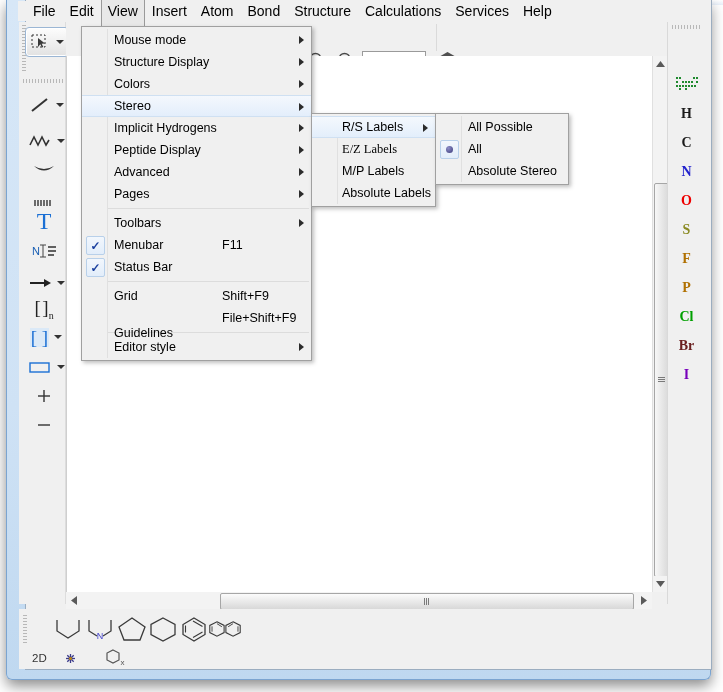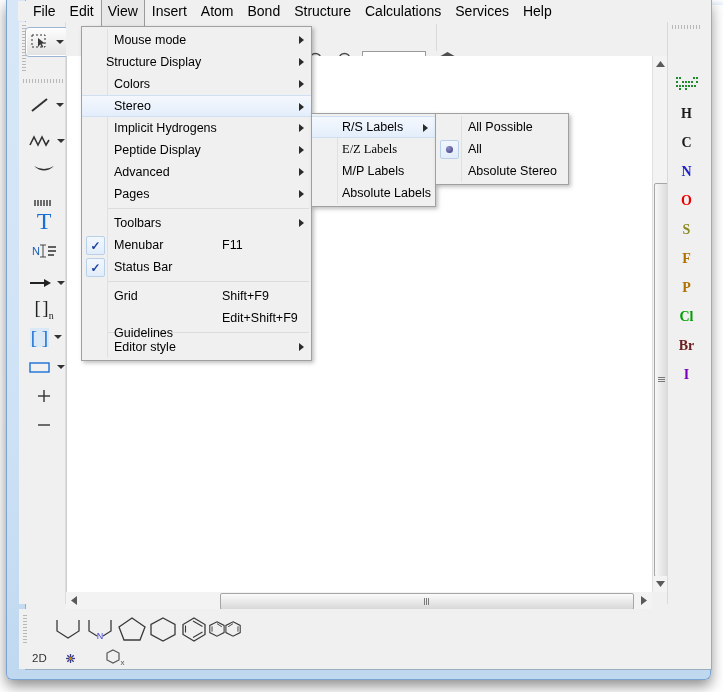--- a/index.html
+++ b/index.html
@@ -422,21 +422,21 @@
 </div>
 
 <div class="menu" id="viewmenu" style="left:81px;top:26px;width:229px;padding:2px 0;">
   <div class="gutter"></div>
   <div class="vline" style="left:25px"></div>
 <div class="mi">
       <span class="lbl" style="left: 32px;">Mouse mode</span>
       <span class="arrow" style="right: 7px; top: 7px;"></span>
     </div>
     <div class="mi">
-      <span class="lbl" style="left: 24px;">Structure Display</span>
+      <span class="lbl" style="left: 32px;">Structure Display</span>
       <span class="arrow" style="right: 7px; top: 7px;"></span>
     </div>
     <div class="mi">
       <span class="lbl" style="left: 32px;">Colors</span>
       <span class="arrow" style="right: 7px; top: 7px;"></span>
     </div>
     <div class="mi hl">
       <span class="lbl" style="left: 32px;">Stereo</span>
       <span class="arrow" style="right: 7px; top: 7px;"></span>
     </div>
@@ -470,21 +470,21 @@
       <div class="chk" style="left: 4px; top: 2px;">✓</div>
       <span class="lbl" style="left: 32px;">Status Bar</span>
     </div>
     <div class="sep" style="margin: 3px 2px 3px 26px;"></div>
     <div class="mi">
       <span class="lbl" style="left: 32px;">Grid</span>
       <span class="acc" style="left: 140px;">Shift+F9</span>
     </div>
     <div class="mi">
       <span class="lbl" style="left: 32px; margin-top: 29px;">Guidelines</span>
-      <span class="acc" style="left: 140px;">Edit+Shift+F9</span>
+      <span class="acc" style="left: 140px;">File+Shift+F9</span>
     </div>
     <div class="sep" style="margin: 3px 2px 3px 26px;"></div>
     <div class="mi">
       <span class="lbl" style="left: 32px;">Editor style</span>
       <span class="arrow" style="right: 7px; top: 7px;"></span>
     </div>
   </div>
 
 <div class="menu" id="stereomenu" style="left:311px;top:113px;width:123px;padding:2px 0;">
   <div class="vline" style="left:25px"></div>

